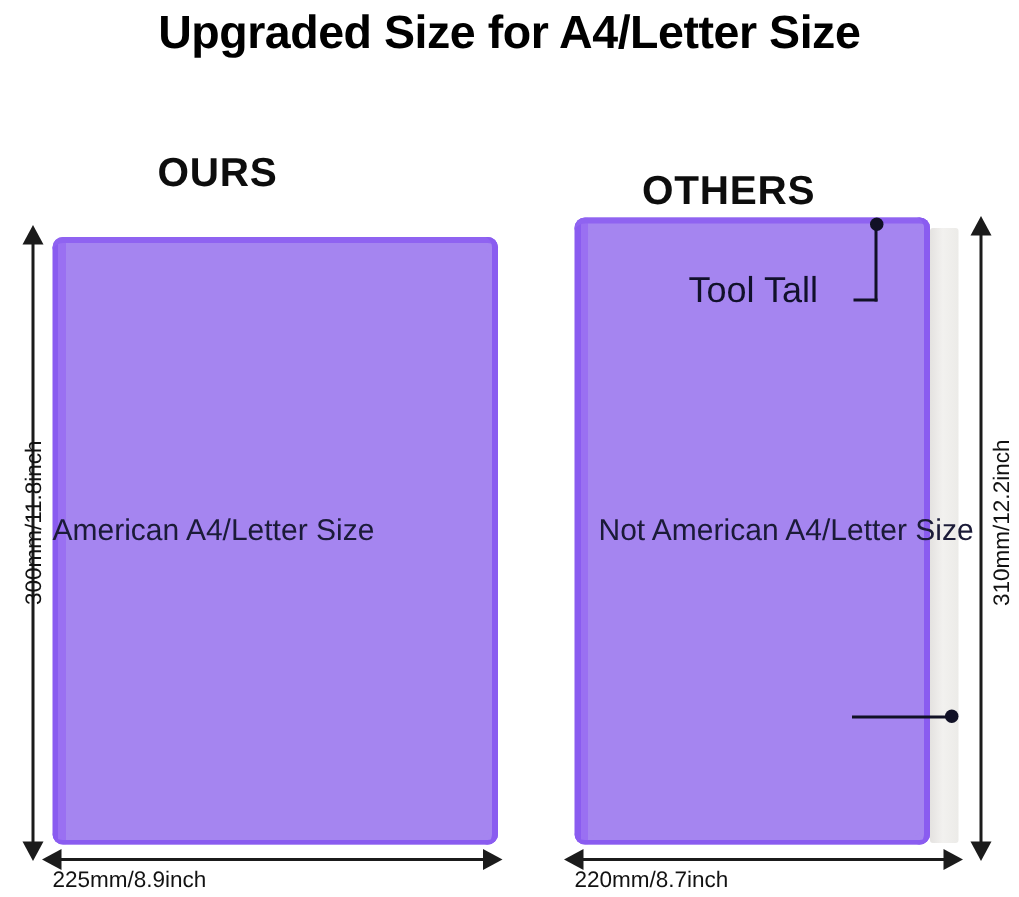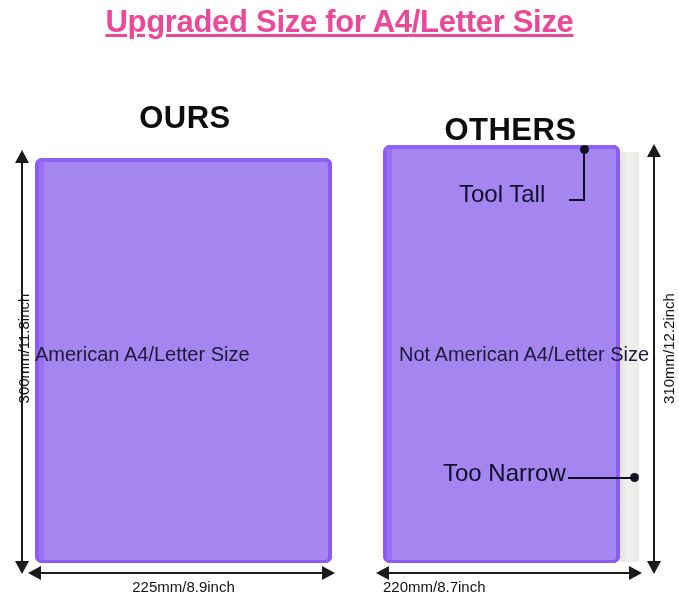--- a/index.html
+++ b/index.html
@@ -25,35 +25,33 @@
 
   
   #main-title {
     position: absolute;
     left: 0;
     top: 4px;
     width: 679px;
     text-align: center;
     font-size: 31px;
     font-weight: bold;
-    color: #ec4899;
+    color: #000000;
     letter-spacing: -0.3px;
     white-space: nowrap;
-    text-decoration: underline;
   }
 
   
   .col-heading {
     position: absolute;
-    font-size: 31px;
+    font-size: 27px;
     font-weight: bold;
     color: #0d0d0d;
     letter-spacing: 0.5px;
     white-space: nowrap;
-    text-align: center;
   }
   #heading-ours  { left: 105px; top: 100px; width: 160px; }
   #heading-others{ left: 428px; top: 100px; width: 165px; margin-top: 12px; }
 
   
   .sleeve {
     position: absolute;
     box-sizing: border-box;
     background:
       linear-gradient(to right,
@@ -176,21 +174,21 @@
     white-space: nowrap;
   }
 
   
   #dimh-ours-line  { left: 35px; top: 572px; width: 297px; }
   #dimh-ours-aleft { left: 28px; top: 566px; }
   #dimh-ours-aright{ left: 322px; top: 566px; }
   #dimh-ours-label {
     position: absolute;
     left: 35px; top: 578px; width: 297px;
-    text-align: center; font-size: 15px; color: #121212; white-space: nowrap;
+    font-size: 15px; color: #121212; white-space: nowrap;
   }
 
   
   #dimh-others-line  { left: 383px; top: 572px; width: 256px; }
   #dimh-others-aleft { left: 376px; top: 566px; }
   #dimh-others-aright{ left: 629px; top: 566px; }
   #dimh-others-label {
     position: absolute;
     left: 383px; top: 578px; width: 256px;
     text-align: left; font-size: 15px; color: #121212; white-space: nowrap;
@@ -215,21 +213,20 @@
     <div class="sleeve-inner"></div>
   </div>
   <div id="flap-strip"></div>
   <div class="sleeve-caption" id="caption-others">Not American A4/Letter Size</div>
 
   <div class="callout-label" id="callout-tool-tall">Tool Tall</div>
   <div class="callout-line" id="tooltall-h"></div>
   <div class="callout-line" id="tooltall-v"></div>
   <div class="callout-dot" id="dot-tool-tall"></div>
 
-  <div class="callout-label" id="callout-too-narrow">Too Narrow</div>
   <div class="callout-line" id="toonarrow-h"></div>
   <div class="callout-dot" id="dot-too-narrow"></div>
 
   <div class="dim-line dim-v" id="dimv-left-line"></div>
   <div class="arrow arrow-up" id="dimv-left-aup"></div>
   <div class="arrow arrow-down" id="dimv-left-adown"></div>
   <div id="dimv-left-label">300mm/11.8inch</div>
 
   <div class="dim-line dim-v" id="dimv-right-line"></div>
   <div class="arrow arrow-up" id="dimv-right-aup"></div>

